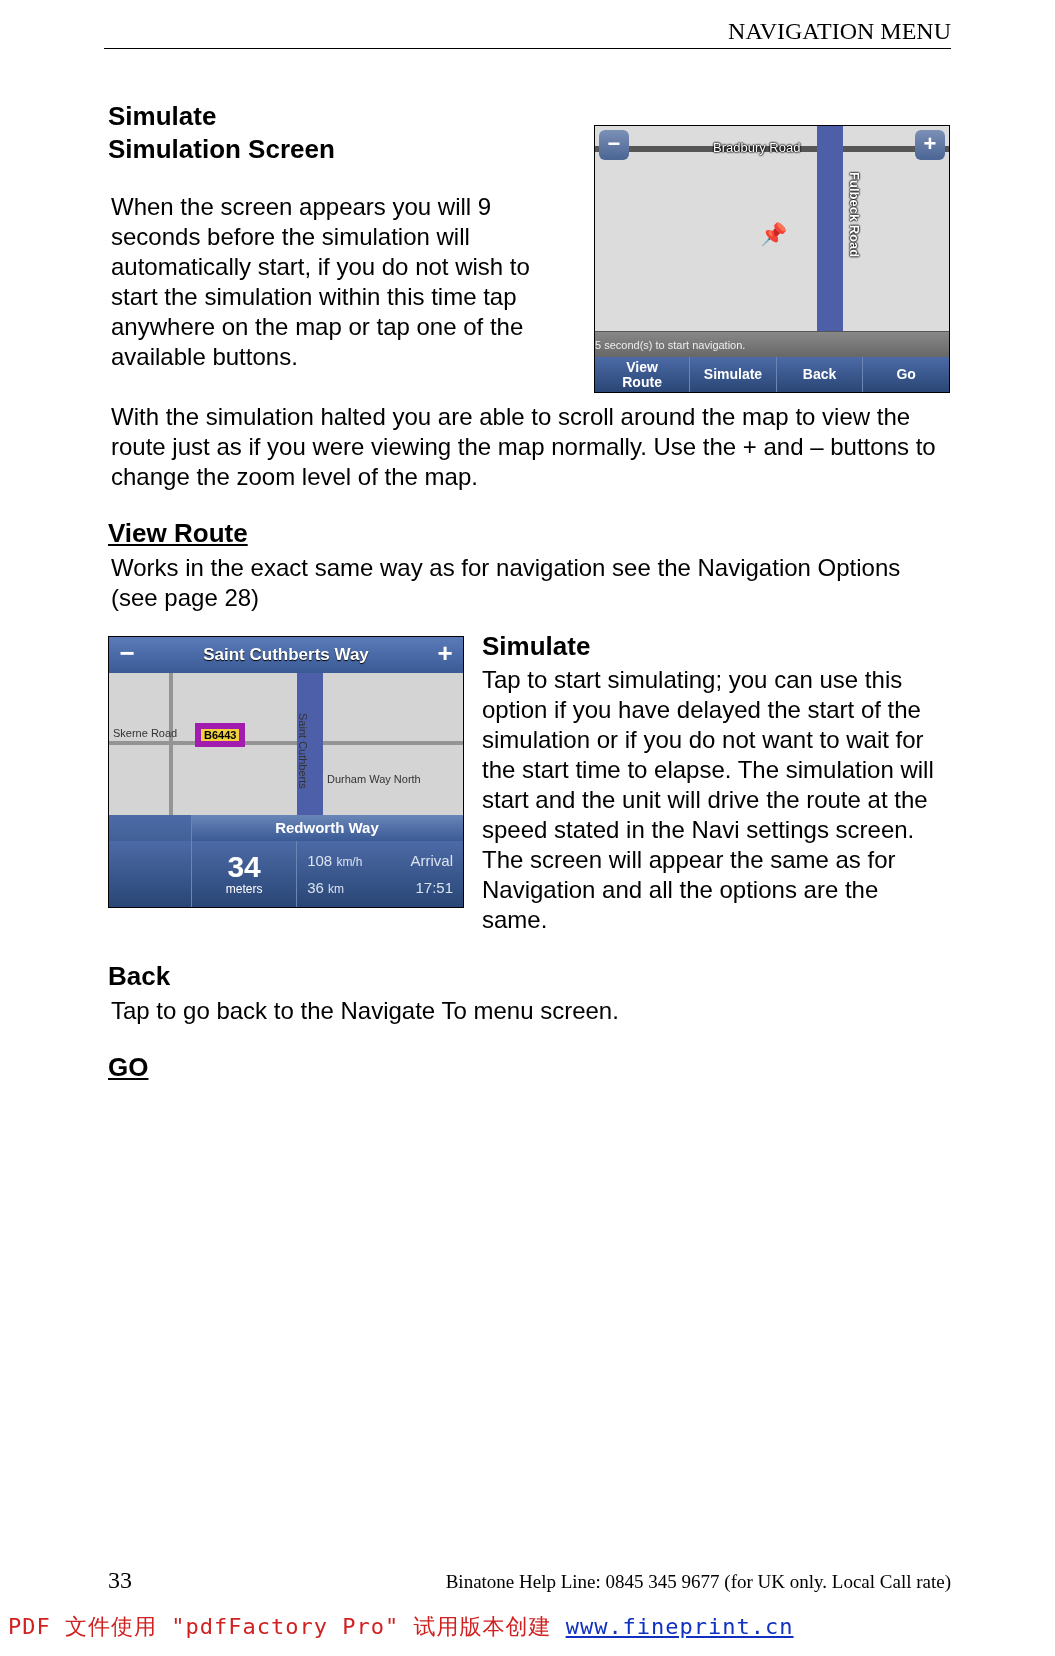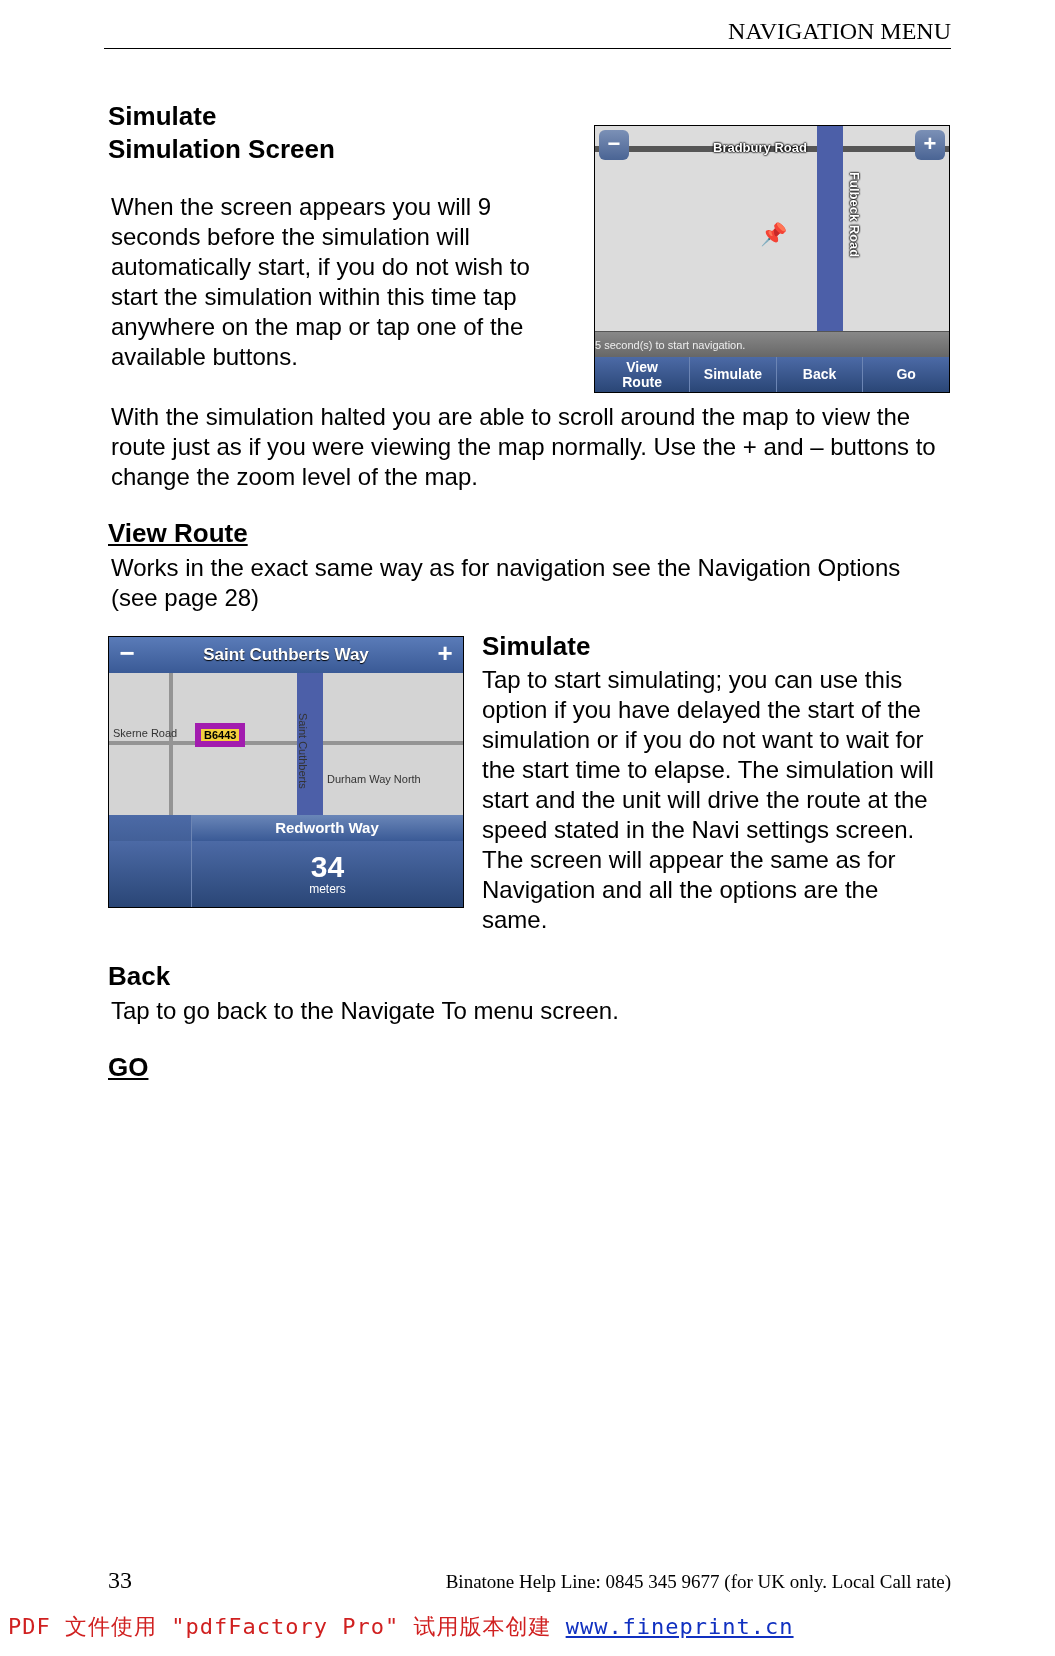--- a/index.html
+++ b/index.html
@@ -82,21 +82,21 @@
   }
   .shot1 .road-h {
     position: absolute;
     top: 20px; left: 0; right: 0;
     height: 6px;
     background: #565656;
   }
   .shot1 .bradbury {
     position: absolute;
     top: 14px; left: 118px;
-    font-size: 13px; font-weight: bold;
+    font-size: 13px; font-weight: normal;
     color: #fff;
     text-shadow: 0 0 2px #000, 0 0 2px #000, 0 0 2px #000;
   }
   .shot1 .fulbeck {
     position: absolute;
     top: 46px; left: 252px;
     font-size: 13px; font-weight: bold;
     color: #fff;
     writing-mode: vertical-rl;
     text-shadow: 0 0 2px #000, 0 0 2px #000, 0 0 2px #000;
@@ -393,20 +393,32 @@
         <svg width="52" height="52" viewBox="0 0 52 52">
           <path d="M40 46 L40 18 L20 18 L20 10 L6 22 L20 34 L20 26 L32 26 L32 46 Z" fill="#ffffff"></path>
         </svg>
       </div>
       <div class="bottom-grid">
         <div class="dist-box"></div>
         <div class="center-box">
           <div class="big">34</div>
           <div class="unit">meters</div>
         </div>
+        <div class="info-box">
+          <div class="left">
+            <span>108</span>
+            <span style="font-size:12px">km/h</span>
+          </div>
+          <div class="right">Arrival</div>
+          <div class="left">
+            <span>36</span>
+            <span style="font-size:12px">km</span>
+          </div>
+          <div class="right">17:51</div>
+        </div>
       </div>
     </div>
 
     <h3 class="sub-title" style="text-decoration:none">Simulate</h3>
     <p class="body-text">Tap to start simulating; you can use this option if you have delayed the start of the simulation or if you do not want to wait for the start time to elapse.  The simulation will start and the unit will drive the route at the speed stated in the Navi settings screen. The screen will appear the same as for Navigation and all the options are the same.</p>
 
     <div style="height:22px"></div>
 
     <h3 class="sub-title" style="text-decoration:none">Back</h3>
     <div style="clear:both"></div>

